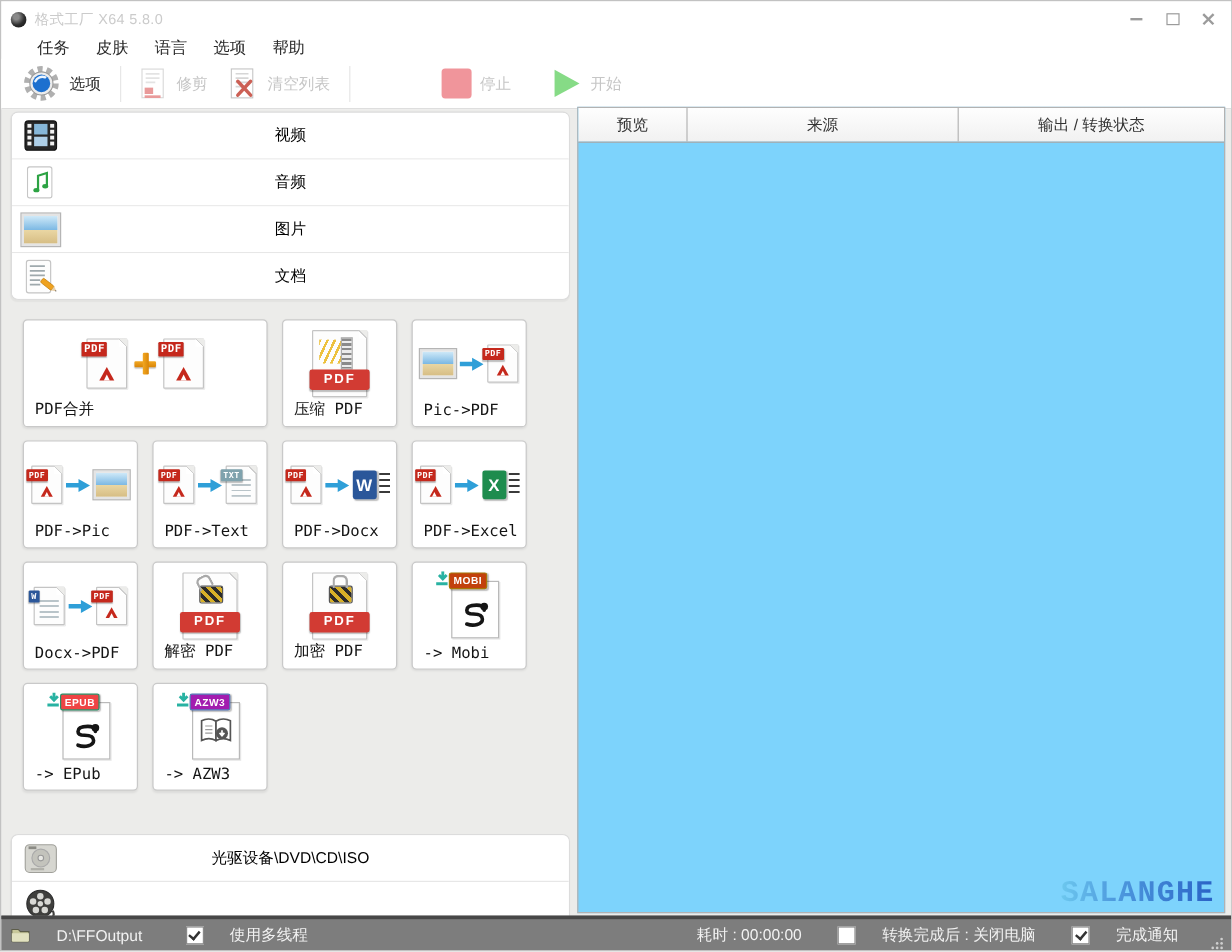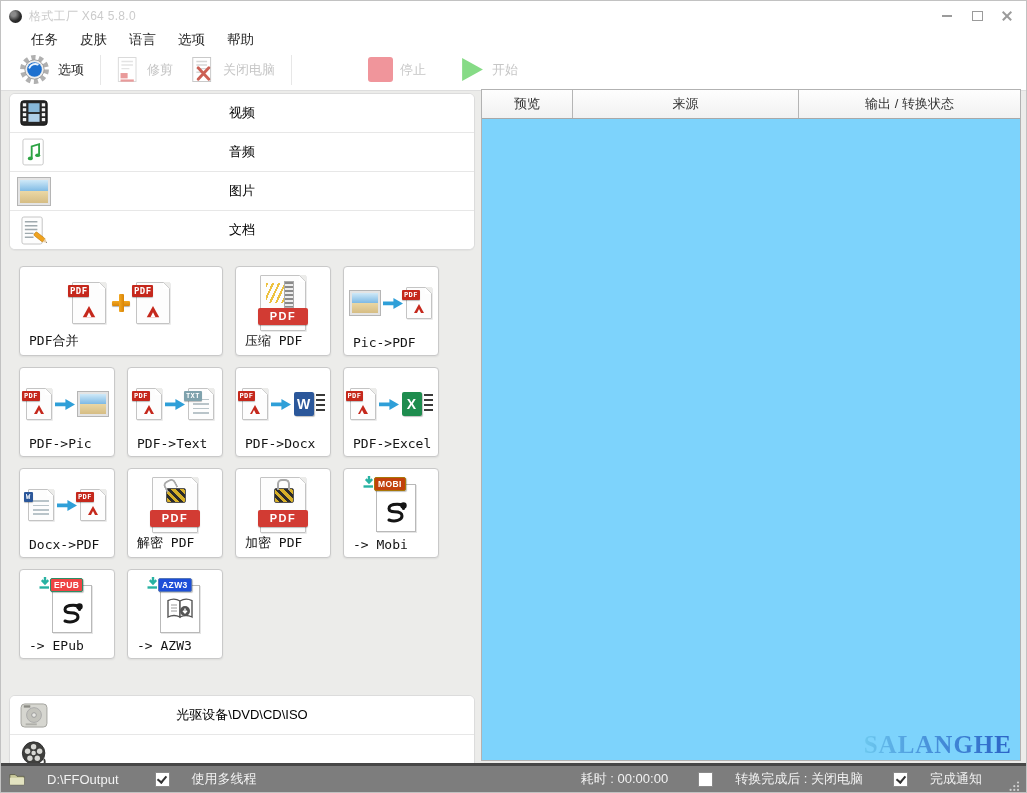--- a/index.html
+++ b/index.html
@@ -73,31 +73,31 @@
   .off b{width:20px;height:24px;display:flex;align-items:center;justify-content:center;color:#fff;font:700 14px "Liberation Sans",sans-serif;border-radius:2px;box-shadow:1px 1px 1px rgba(0,0,0,.25)}
   .off.w b{background:#2b579a}
   .off.x b{background:#1e8c4e}
   .doclines{width:9px;height:20px;background:repeating-linear-gradient(180deg,#3a3a3a 0 2px,transparent 2px 5px)}
   .ebk{position:relative;width:56px;height:58px;flex:0 0 auto}
   .sheet{position:absolute;right:3px;bottom:2px;width:38px;height:46px;background:#fff;border:1px solid #b9b9b9;box-shadow:1px 1px 0 rgba(0,0,0,.1);display:flex;align-items:center;justify-content:center}
   .dlmark{position:absolute;top:0;left:0;z-index:3}
   .ftag{position:absolute;top:1px;left:11px;color:#fff;font:700 8.5px/12px "Liberation Sans",sans-serif;padding:0 3px;border:1px solid rgba(0,0,0,.25);border-radius:2px;box-shadow:1px 1px 1px rgba(0,0,0,.25);letter-spacing:.4px;z-index:2}
   .ftag.mobi{background:#c2410c;border-color:#a87708}
   .ftag.epub{background:#ef4444;border-color:#2a8f66}
-  .ftag.azw3{background:#1d4ed8;border-color:#5577b8}
+  .ftag.azw3{background:#a21caf;border-color:#5577b8}
 
   
   .rpanel{position:absolute;left:480px;top:88px;width:540px;bottom:31px;background:#7dd3fc;border:1px solid #b2b2b2;box-sizing:border-box}
   .qhead{height:28px;display:flex;background:linear-gradient(#fefefe,#f1f1f1);border-bottom:1px solid #a8a8a8}
   .qcol{display:flex;align-items:center;justify-content:center;font-size:13px;color:#333;box-sizing:border-box}
   .qcol.c1{width:91px;border-right:1px solid #b5b5b5}
   .qcol.c2{width:226px;border-right:1px solid #b5b5b5}
   .qcol.c3{flex:1}
   .qbody{position:absolute;top:29px;left:0;right:0;bottom:0}
-  .wm{position:absolute;right:8px;bottom:1px;font-size:25px;font-weight:800;letter-spacing:1px;color:#3878d8;font-family:Liberation Serif, serif}
+  .wm{position:absolute;right:8px;bottom:1px;font-size:25px;font-weight:800;letter-spacing:1px;color:#3878d8;font-family:Liberation Mono, monospace}
   @supports (-webkit-background-clip:text){
     .wm{background:linear-gradient(90deg,#6cc7ee 0%,#4e9ade 35%,#2a62c6 100%);-webkit-background-clip:text;background-clip:text;color:transparent}
   }
 
   
   .sbar{position:absolute;left:0;right:0;bottom:0;height:29px;background:#7d7d7d;border-top:3px solid #474747;display:flex;align-items:center;padding:0 6px 0 8px;gap:22px;color:#f2f2f2;font-size:13px;box-sizing:border-box}
   .cb{width:13px;height:13px;background:#fff;border:1px solid #8a8a8a;position:relative;flex:0 0 auto;box-sizing:content-box}
   .cb.on::after{content:"";position:absolute;left:3.5px;top:1px;width:4px;height:7px;border:solid #333;border-width:0 2px 2px 0;transform:rotate(40deg)}
   .sspacer{flex:1}
   .slabel{white-space:nowrap}
@@ -143,21 +143,21 @@
             <path d="M4 27.5h15" stroke="#d84848" stroke-width="2.5"></path>
           </svg>
         <span>修剪</span>
       </div>
       <div class="tbtn dis">
         <svg width="25" height="27" viewBox="0 0 28 30" opacity="0.8">
             <rect x="2" y="1.5" width="20" height="27" fill="#fff" stroke="#b5b5b5"></rect>
             <path d="M6 6h12M6 10h12M6 14h12M6 18h8" stroke="#cdcdcd" stroke-width="1.6"></path>
             <path d="M8 13l12 13M20 13L8 26" stroke="#c0392b" stroke-width="3.2" stroke-linecap="round"></path>
           </svg>
-        <span>关闭电脑</span>
+        <span>清空列表</span>
       </div>
       <span class="vsep"></span>
       <div class="tbtn dis" style="margin-left:60px">
         <span class="stopsq"></span>
         <span>停止</span>
       </div>
       <div class="tbtn dis" style="margin-left:14px">
         <svg width="27" height="27" viewBox="0 0 26 26">
             <path d="M4 2l20 11L4 24z" fill="#86db86"></path>
           </svg>

